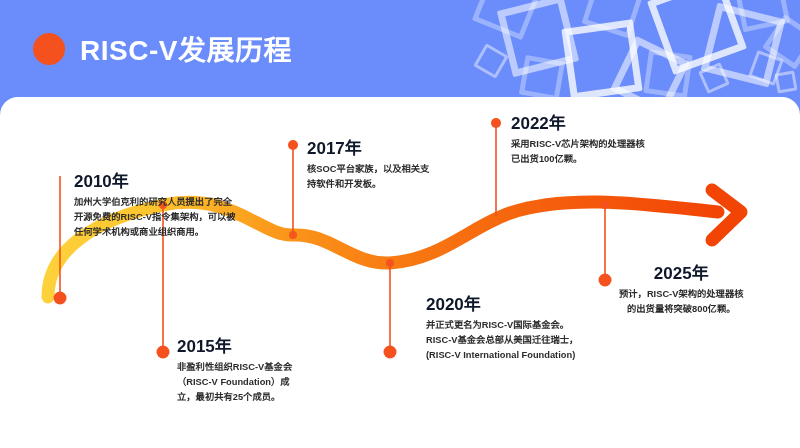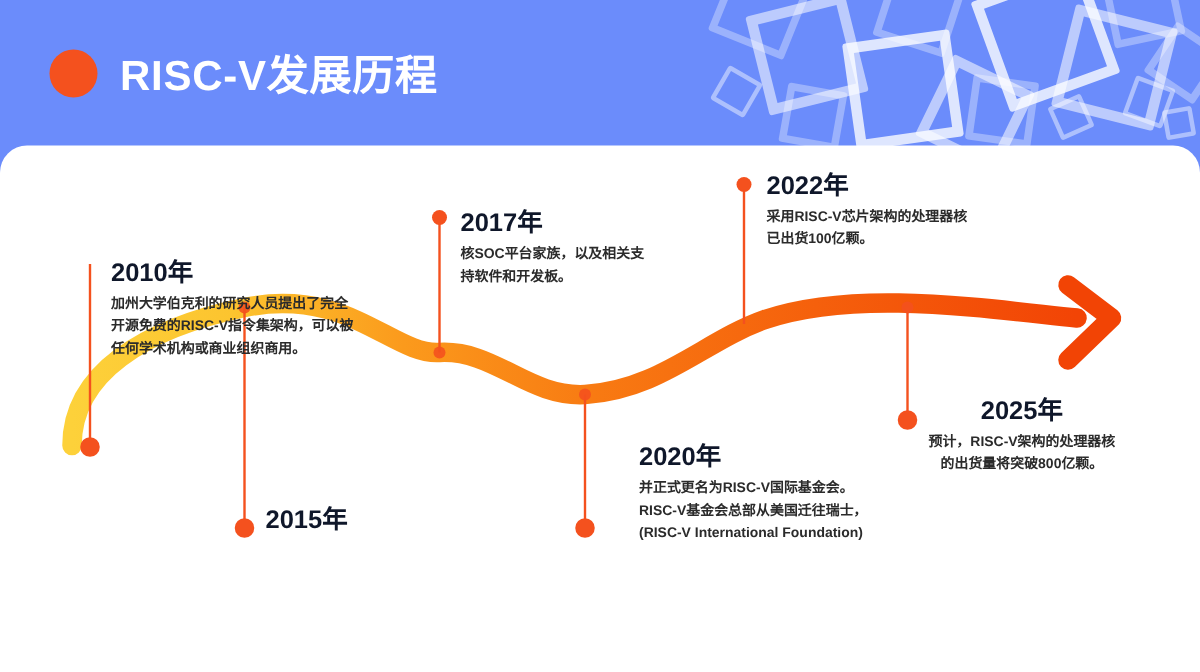--- a/index.html
+++ b/index.html
@@ -192,20 +192,25 @@
     <div class="ms-year">2010年</div>
     <div class="ms-desc">
       <div>加州大学伯克利的研究人员提出了完全</div>
       <div>开源免费的RISC-V指令集架构，可以被</div>
       <div>任何学术机构或商业组织商用。</div>
     </div>
   </div>
 
   <div class="milestone m2015">
     <div class="ms-year">2015年</div>
+    <div class="ms-desc">
+      <div>非盈利性组织RISC-V基金会</div>
+      <div>（RISC-V Foundation）成</div>
+      <div>立，最初共有25个成员。</div>
+    </div>
   </div>
 
   <div class="milestone m2017">
     <div class="ms-year">2017年</div>
     <div class="ms-desc">
       <div>核SOC平台家族，以及相关支</div>
       <div>持软件和开发板。</div>
     </div>
   </div>
 

